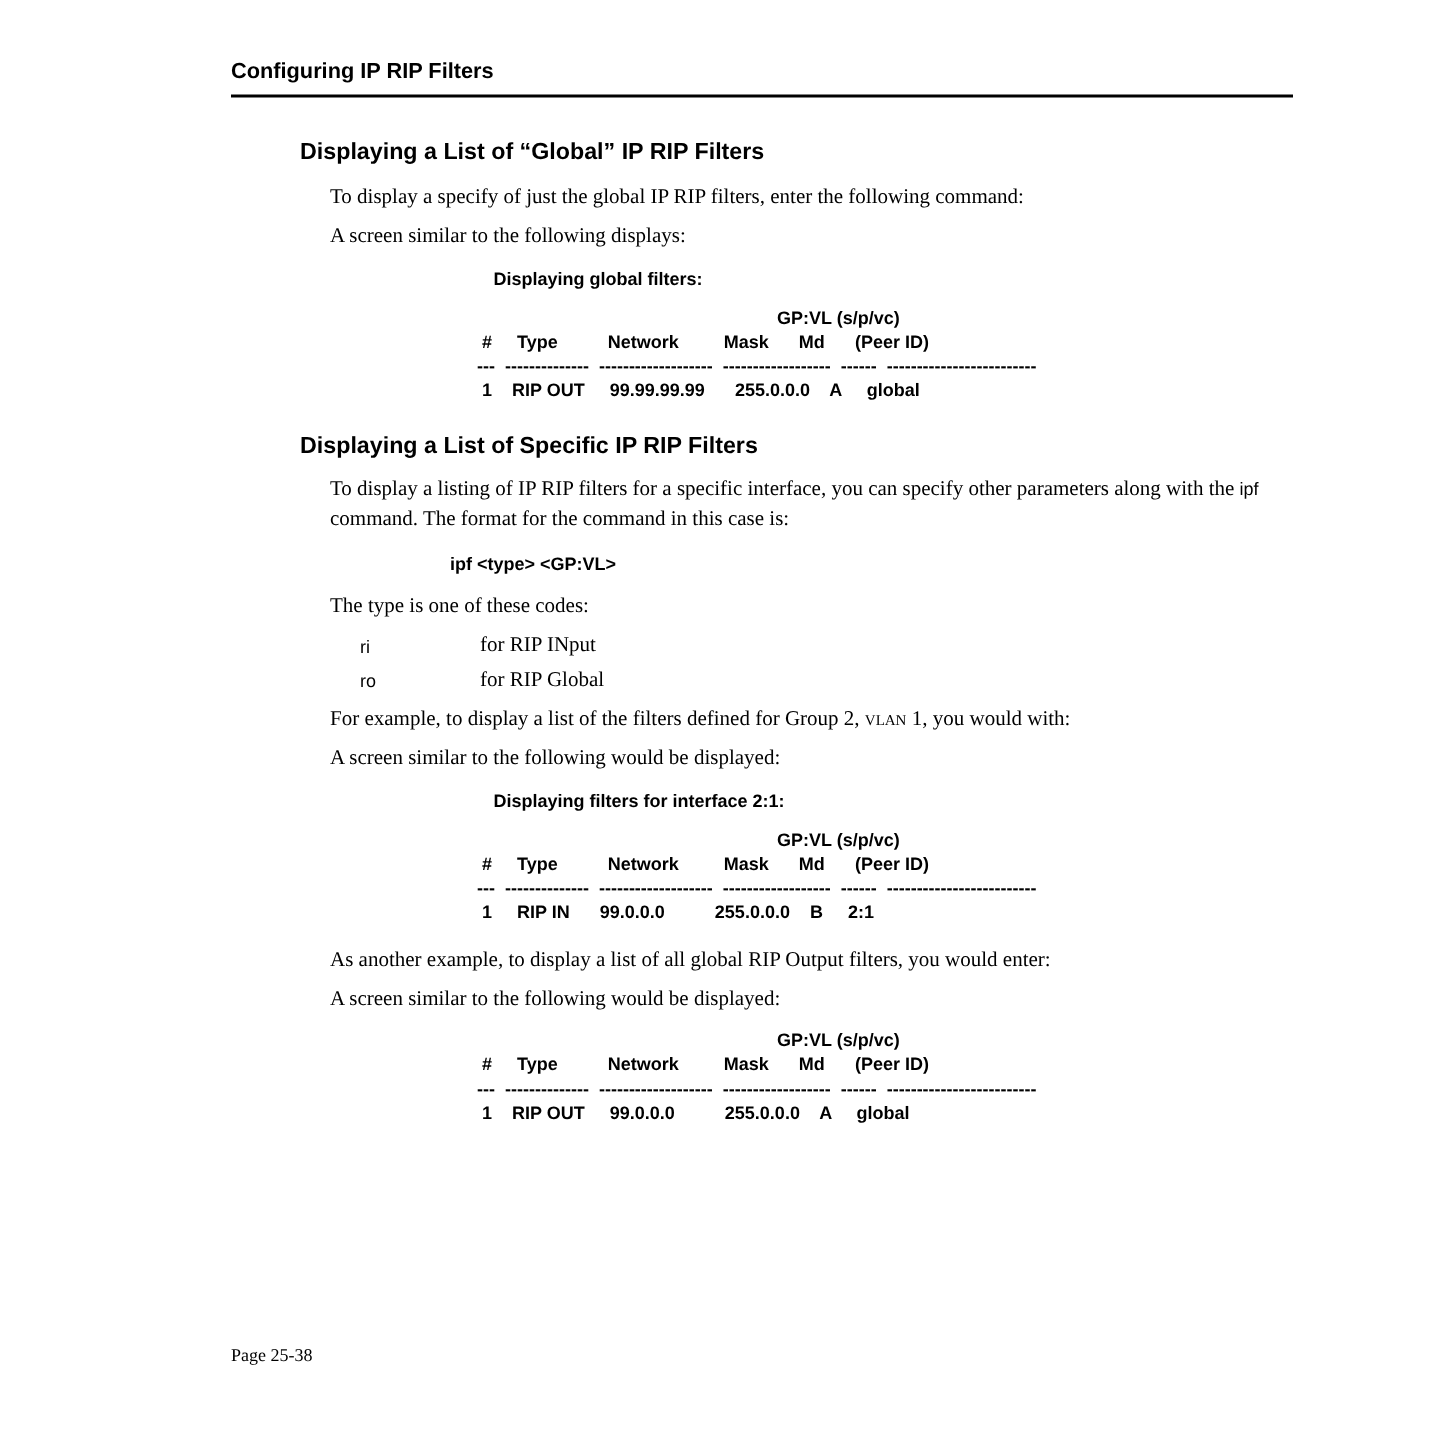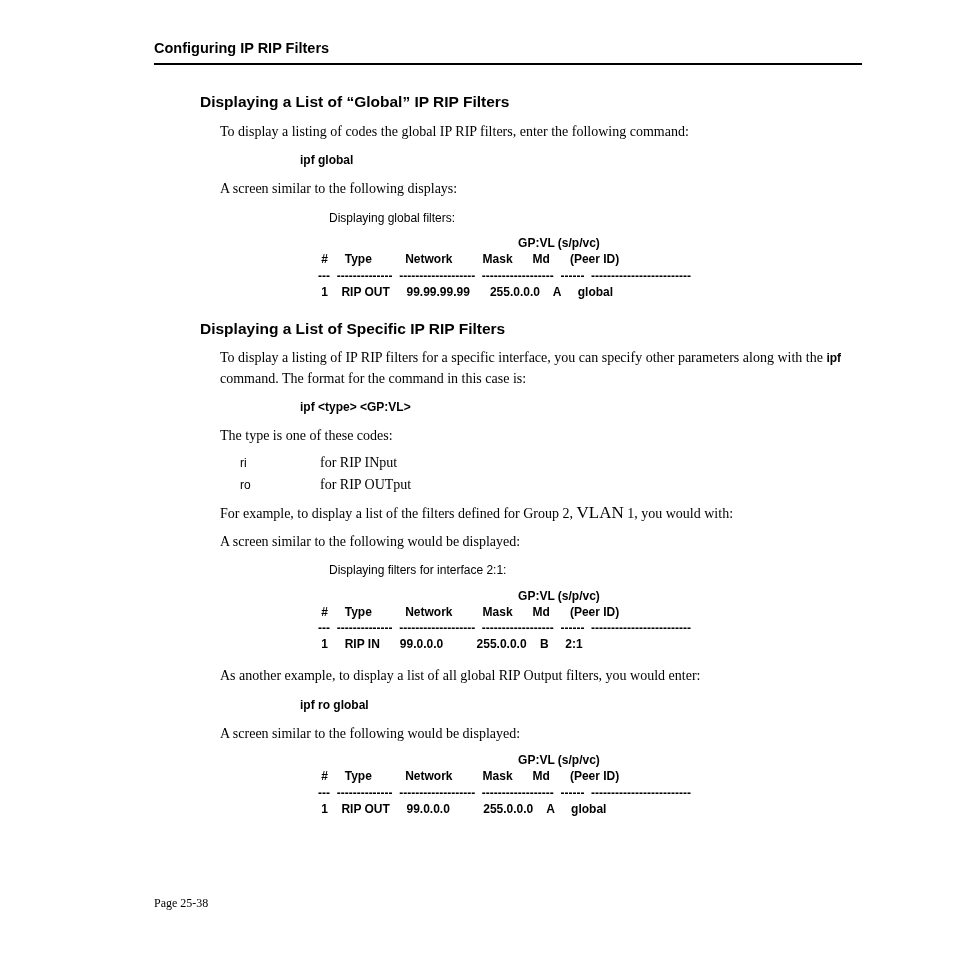--- a/index.html
+++ b/index.html
@@ -42,50 +42,50 @@
     font-size: 14px;
   }
   .cmd {
     font-family: Arial, Helvetica, sans-serif;
     font-weight: 700;
     font-size: 12px;
     margin: 10px 0 10px 100px;
   }
   .label {
     font-family: Arial, Helvetica, sans-serif;
-    font-weight: 400;
+    font-weight: 700;
     font-size: 12px;
     margin: 10px 0 6px 100px;
     padding-left: 29px;
   }
   .term-table {
     margin: 6px 0 6px 40px;
     font-size: 14px;
   }
   .term-table .row { display: flex; margin: 2px 0; }
   .term-table .code {
     font-family: Arial, Helvetica, sans-serif;
     font-weight: 400;
     font-size: 12px;
     width: 80px;
     padding-top: 2px;
   }
   .term-table .desc { font-size: 14px; }
-  .sc { font-variant: small-caps; font-size: 17px; }
+  .sc { font-variant: small-caps; font-size: 10px; }
   .mono-table {
     font-family: Arial, Helvetica, sans-serif;
     font-weight: 700;
     font-size: 12px;
     margin: 8px 0 14px 118px;
     white-space: pre;
     line-height: 1.35;
   }
   .inline-bold {
     font-family: Arial, Helvetica, sans-serif;
-    font-weight: 700;
+    font-weight: 400;
     font-size: 12px;
   }
   .page-num {
     position: absolute;
     left: 154px;
     bottom: 42px;
     font-size: 12px;
     text-align: center;
   }
 </style>
@@ -93,53 +93,51 @@
 <body>
 
 <div class="page">
   <div class="header-band">
     <span class="running">Configuring IP RIP Filters</span>
   </div>
 
   <div class="content">
 
     <h3 class="section">Displaying a List of “Global” IP RIP Filters</h3>
-    <p class="body">To display a listing of codes the global IP RIP filters, enter the following command:</p>
-    <div class="cmd">ipf global</div>
+    <p class="body">To display a specify of just the global IP RIP filters, enter the following command:</p>
     <p class="body">A screen similar to the following displays:</p>
     <div class="label">Displaying global filters:</div>
     <div class="mono-table">                                                            <span>GP:VL (s/p/vc)</span>
  <span>#</span>     <span>Type</span>          <span>Network</span>         <span>Mask</span>      <span>Md</span>      <span>(Peer ID)</span>
 <span>---  --------------  -------------------  ------------------  ------  -------------------------</span>
  <span>1</span>    <span>RIP OUT</span>     <span>99.99.99.99</span>      <span>255.0.0.0</span>    <span>A</span>     <span>global</span></div>
 
     <h3 class="section">Displaying a List of Specific IP RIP Filters</h3>
     <p class="body"><span>To display a listing of IP RIP filters for a specific interface, you can specify other parameters along with the </span><span class="inline-bold">ipf</span><span> command. The format for the command in this case is:</span></p>
     <div class="cmd">ipf &lt;type&gt; &lt;GP:VL&gt;</div>
     <p class="body">The type is one of these codes:</p>
     <div class="term-table">
       <div class="row">
           <span class="code">ri</span>
           <span class="desc">for RIP INput</span>
         </div>
       <div class="row">
           <span class="code">ro</span>
-          <span class="desc">for RIP OUTput</span>
+          <span class="desc">for RIP Global</span>
         </div>
     </div>
     <p class="body"><span>For example, to display a list of the filters defined for Group 2, </span><span class="sc">VLAN</span><span> 1, you would with:</span></p>
     <p class="body">A screen similar to the following would be displayed:</p>
     <div class="label">Displaying filters for interface 2:1:</div>
     <div class="mono-table">                                                            <span>GP:VL (s/p/vc)</span>
  <span>#</span>     <span>Type</span>          <span>Network</span>         <span>Mask</span>      <span>Md</span>      <span>(Peer ID)</span>
 <span>---  --------------  -------------------  ------------------  ------  -------------------------</span>
  <span>1</span>     <span>RIP IN</span>      <span>99.0.0.0</span>          <span>255.0.0.0</span>    <span>B</span>     <span>2:1</span></div>
 
     <p class="body">As another example, to display a list of all global RIP Output filters, you would enter:</p>
-    <div class="cmd">ipf ro global</div>
     <p class="body">A screen similar to the following would be displayed:</p>
     <div class="mono-table">                                                            <span>GP:VL (s/p/vc)</span>
  <span>#</span>     <span>Type</span>          <span>Network</span>         <span>Mask</span>      <span>Md</span>      <span>(Peer ID)</span>
 <span>---  --------------  -------------------  ------------------  ------  -------------------------</span>
  <span>1</span>    <span>RIP OUT</span>     <span>99.0.0.0</span>          <span>255.0.0.0</span>    <span>A</span>     <span>global</span></div>
 
   </div>
 
   <div class="page-num">Page 25-38</div>
 </div>

